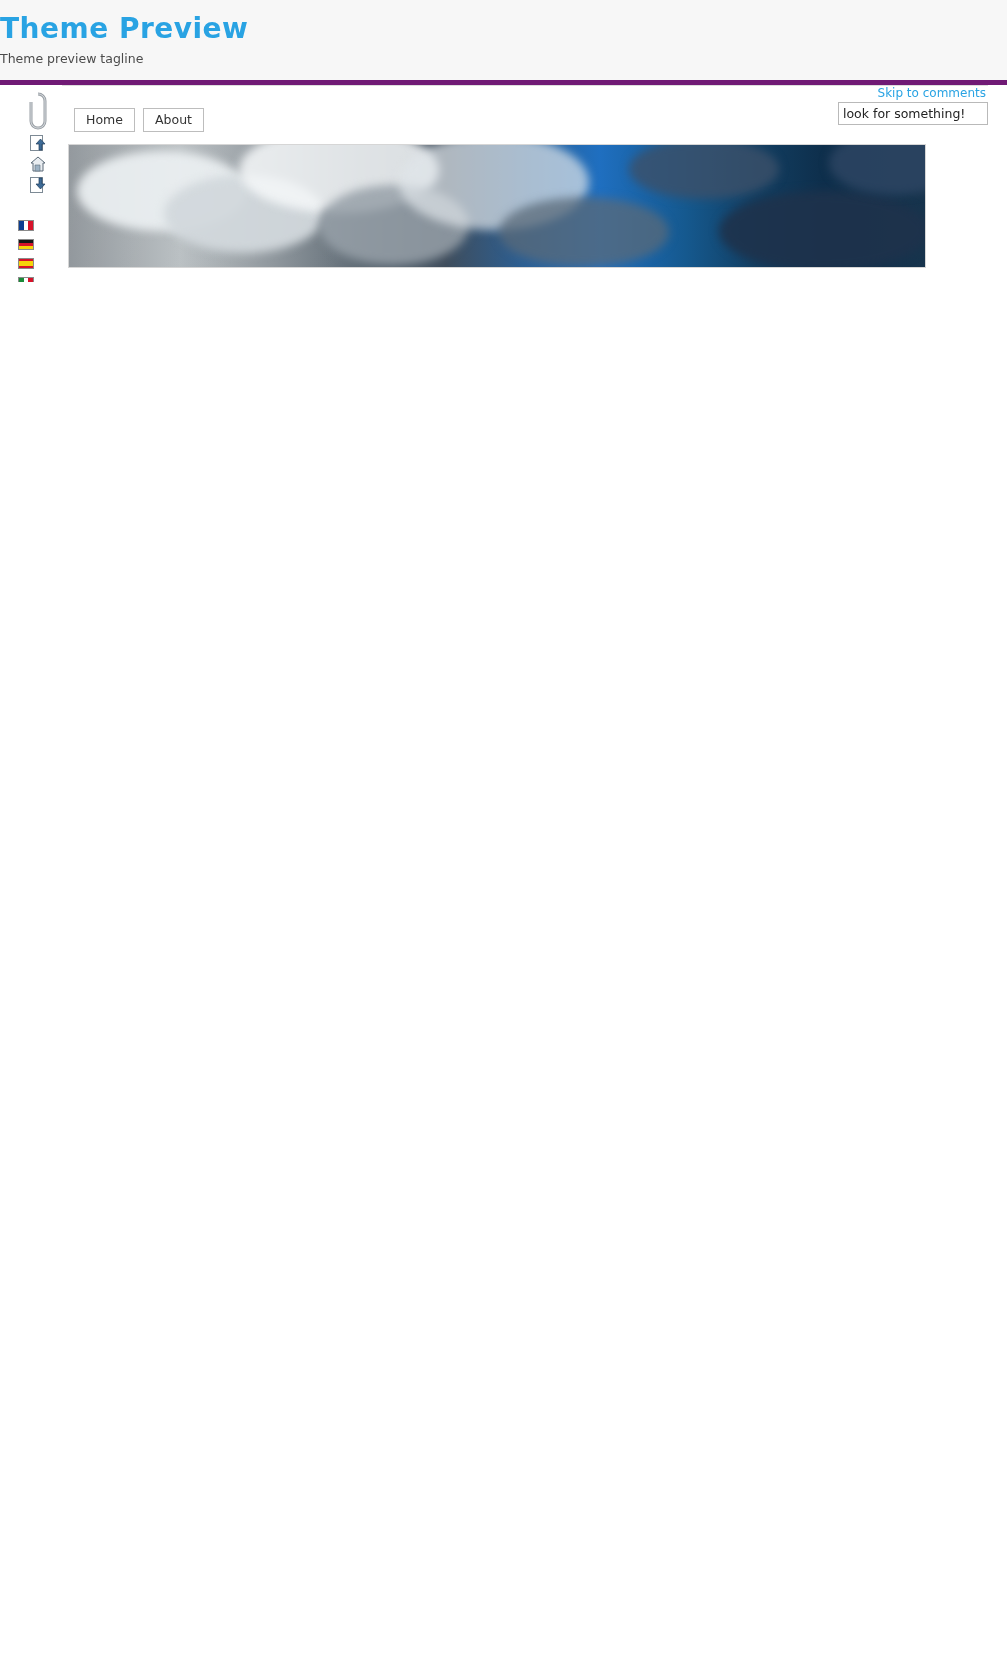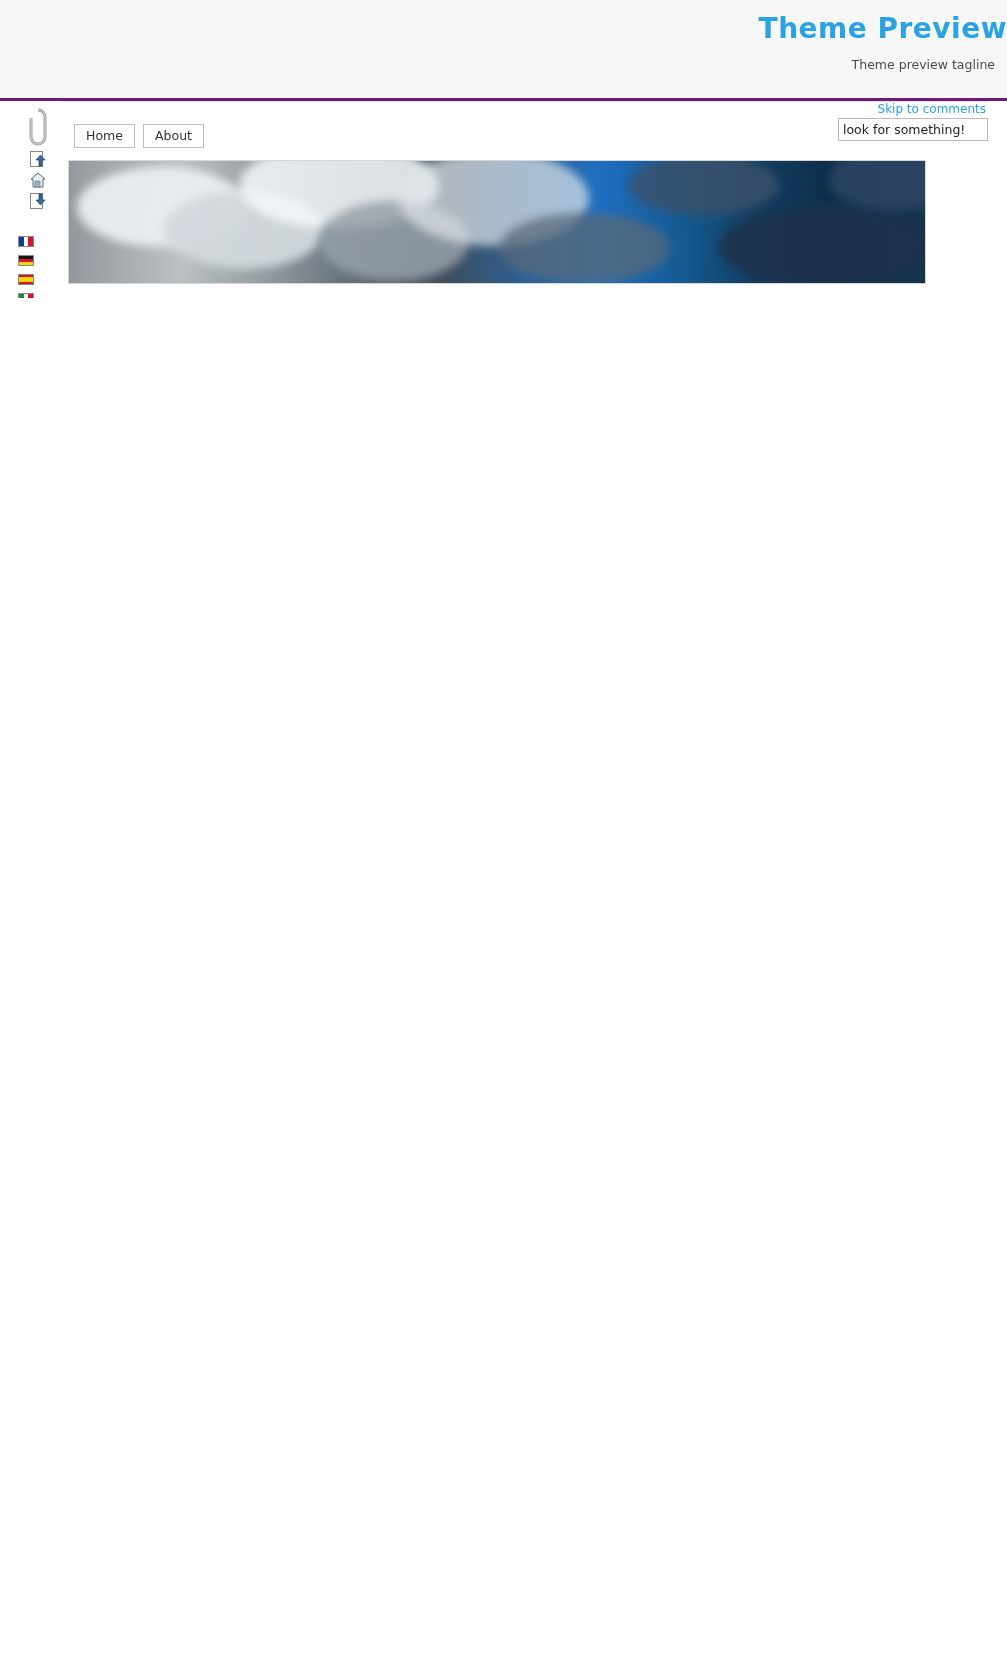--- a/index.html
+++ b/index.html
@@ -10,36 +10,36 @@
     font-family:"DejaVu Sans","Liberation Sans",sans-serif;
     font-size:13px;
     color:#333333;
     -webkit-font-smoothing:antialiased;
   }
   a{text-decoration:none;color:#2196d6;}
 
   
   #masthead{
     background:#f7f7f7;
-    border-bottom:3px solid #701a75;
-    text-align:right;
+    border-bottom:5px solid #701a75;
+    text-align:left;
     padding:14px 0 14px 0;
   }
   #blogtitle{
     font-size:28px;
     font-weight:bold;
     color:#29a3e3;
     letter-spacing:.5px;
     line-height:1.1;
     margin:0 0 6px 0;
   }
   #blogdesc{
     font-size:12.5px;
     color:#4b4b4b;
-    margin:12px;
+    margin:0;
   }
 
   
   #shell{position:relative;}
 
   
   #leftrail{
     position:absolute;
     left:18px;
     top:6px;

